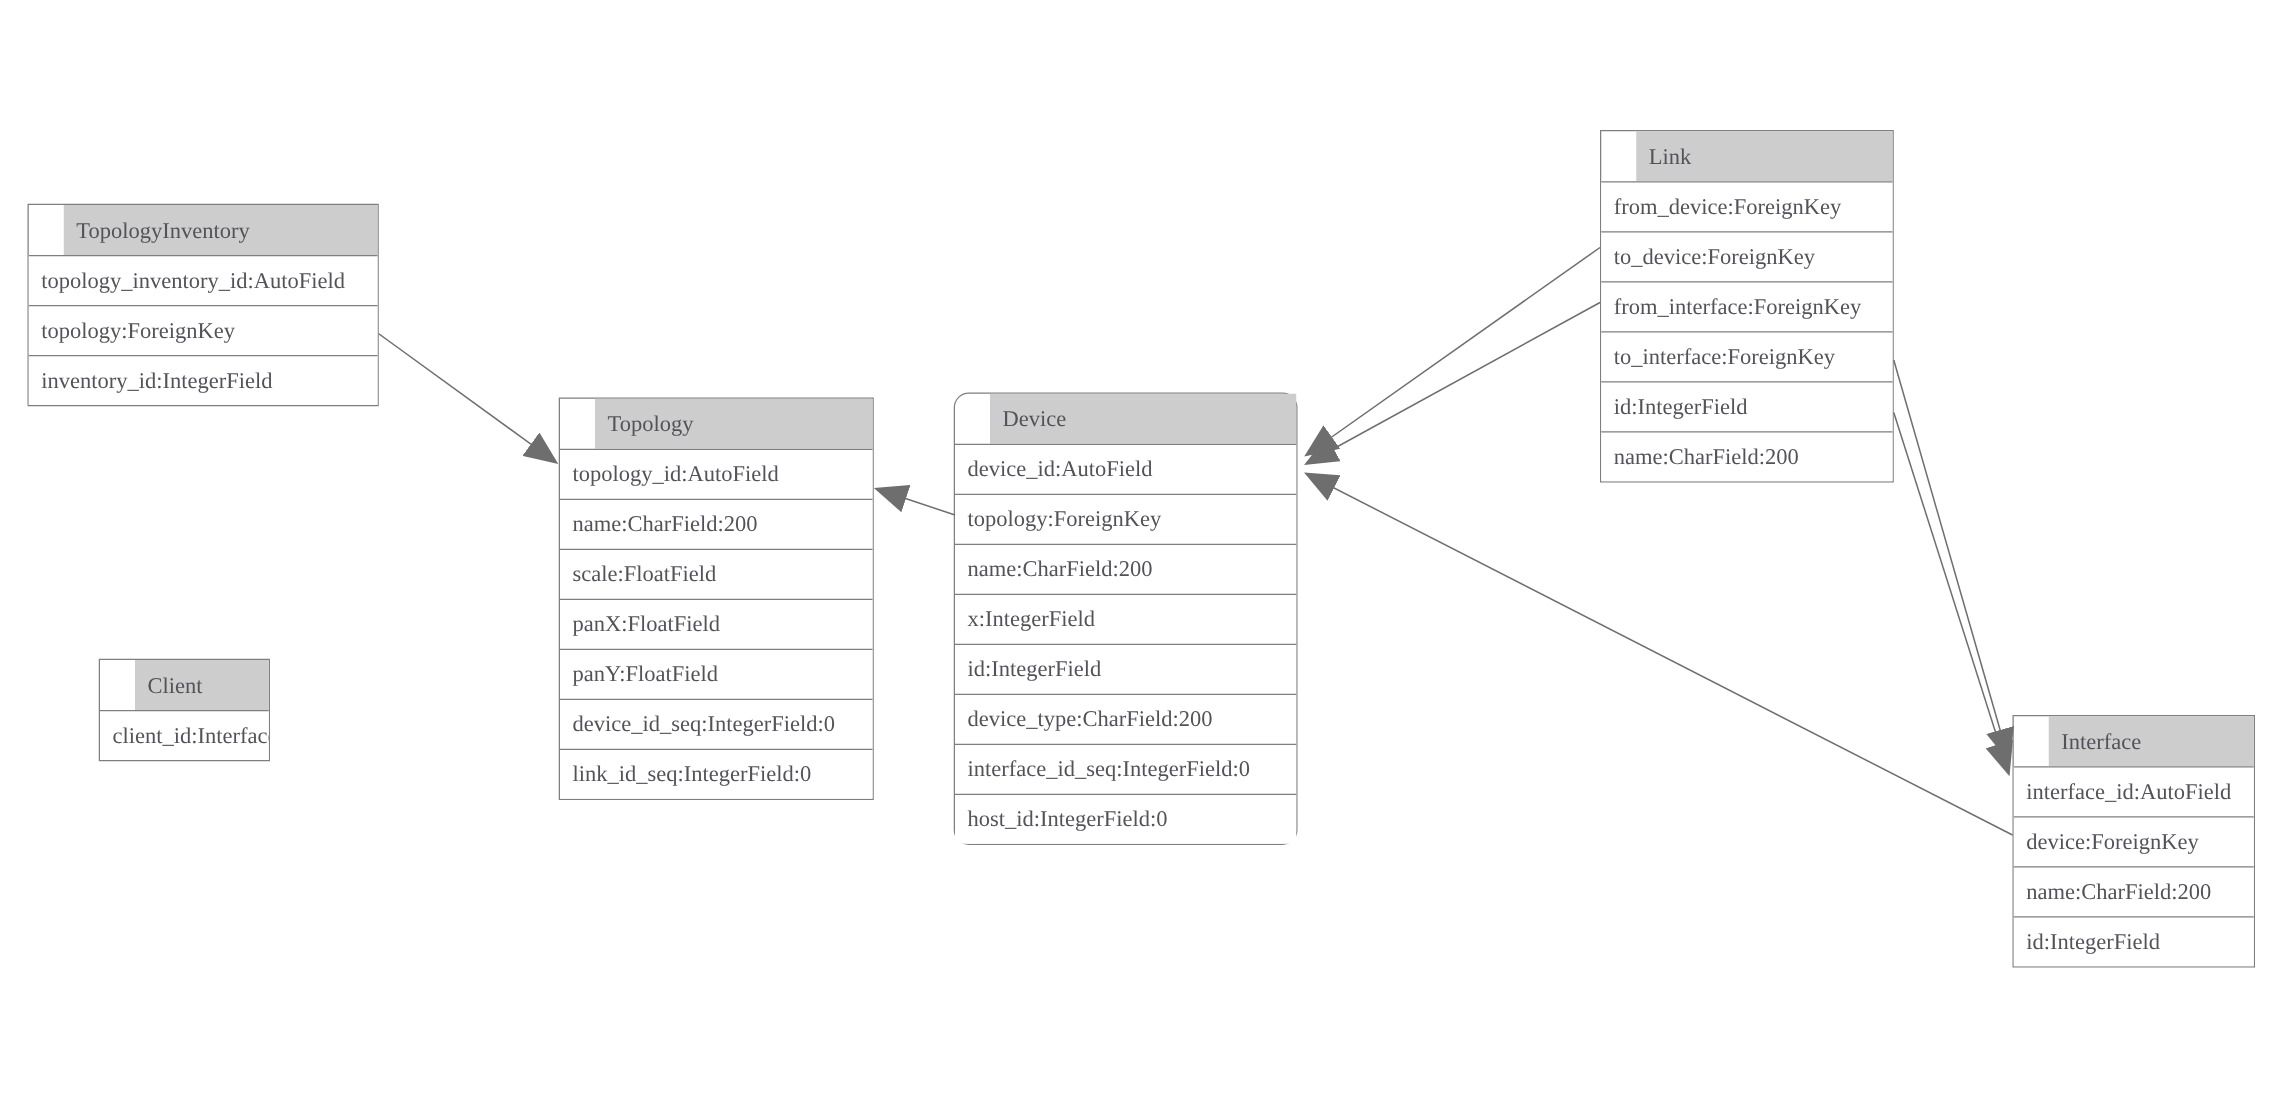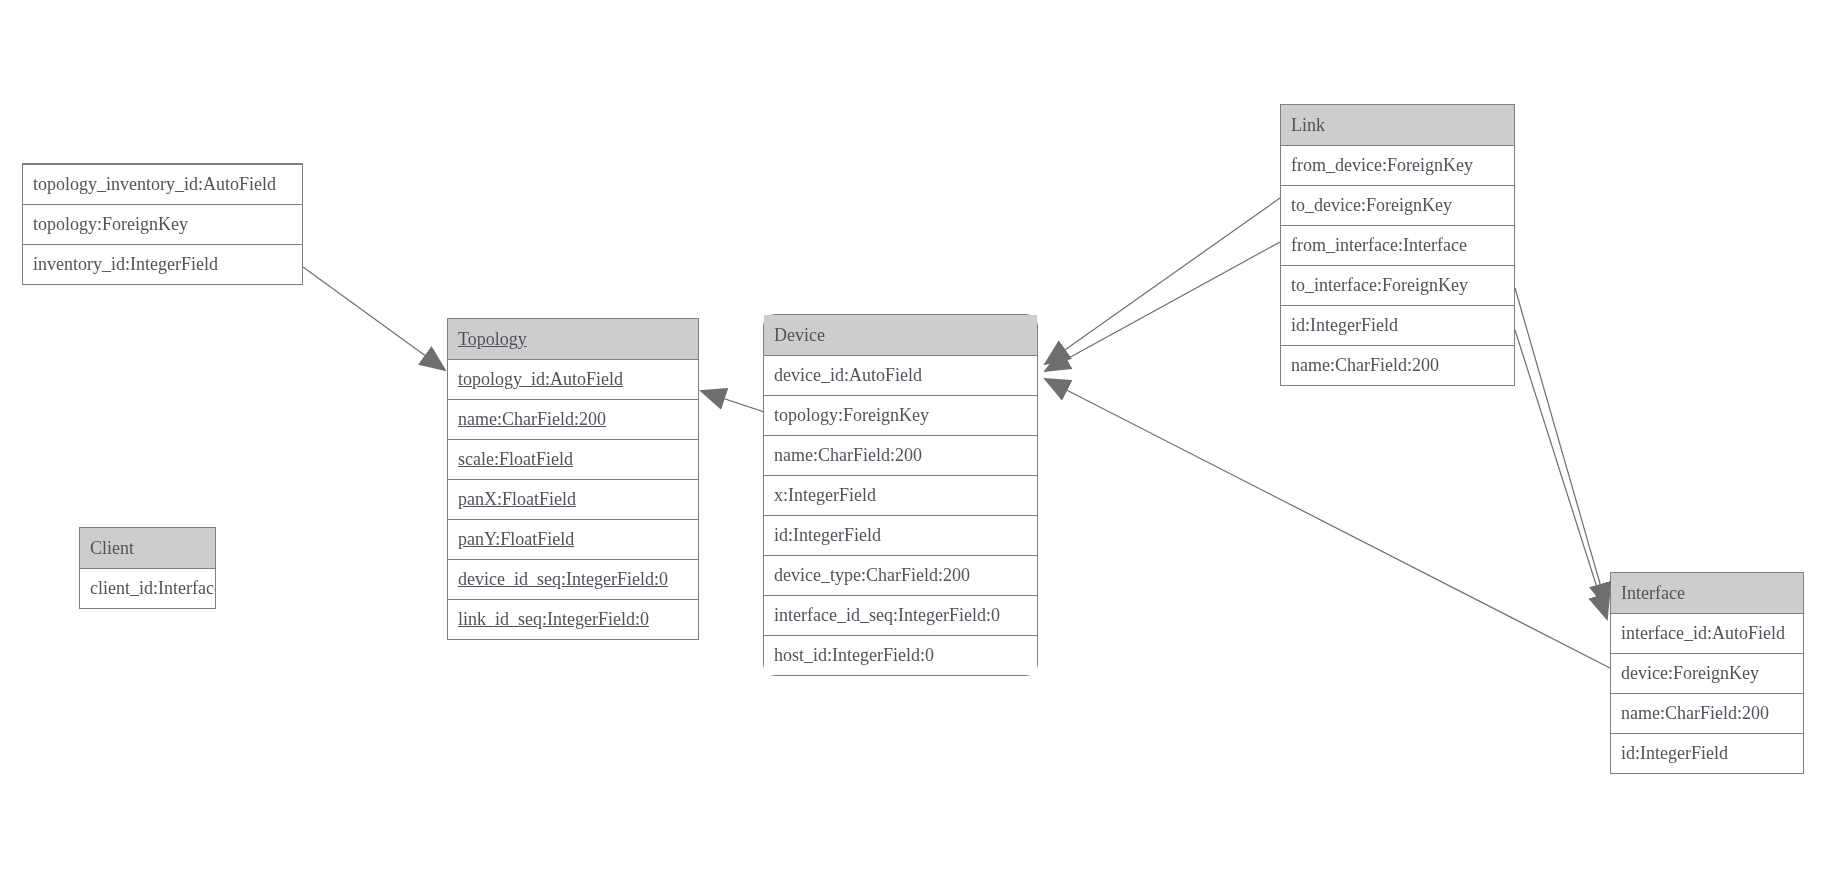--- a/index.html
+++ b/index.html
@@ -25,45 +25,46 @@
     position:absolute;
     background:var(--row-bg);
     border:1px solid var(--border);
     box-sizing:border-box;
   }
   .entity-header{
     height:40px;line-height:40px;
     padding-left:10px;
     background:var(--header-bg);
     box-sizing:border-box;
-    white-space:nowrap;overflow:hidden;
+    white-space:nowrap;overflow:hidden;margin-left:28px;
   }
   .entity-row{
     height:40px;line-height:39px;
     padding-left:10px;
     border-top:1px solid var(--border);
     background:var(--row-bg);
     box-sizing:border-box;
     white-space:nowrap;overflow:hidden;
   }
   #edges{
     position:absolute;left:0;top:0;
     pointer-events:none;
   }
 </style>
 </head>
 <body>
 
 <div id="canvas">
     <div class="entity" style="left: 22px; top: 163px; width: 281px;">
+      <div class="entity-header">TopologyInventory</div>
       <div class="entity-row">topology_inventory_id:AutoField</div>
       <div class="entity-row">topology:ForeignKey</div>
       <div class="entity-row">inventory_id:IntegerField</div>
     </div>
-    <div class="entity" style="left: 447px; top: 318px; width: 252px; text-decoration: underline;">
+    <div class="entity" style="left: 447px; top: 318px; width: 252px;">
       <div class="entity-header">Topology</div>
       <div class="entity-row">topology_id:AutoField</div>
       <div class="entity-row">name:CharField:200</div>
       <div class="entity-row">scale:FloatField</div>
       <div class="entity-row">panX:FloatField</div>
       <div class="entity-row">panY:FloatField</div>
       <div class="entity-row">device_id_seq:IntegerField:0</div>
       <div class="entity-row">link_id_seq:IntegerField:0</div>
     </div>
     <div class="entity" style="left: 79px; top: 527px; width: 137px;">
@@ -78,21 +79,21 @@
       <div class="entity-row">x:IntegerField</div>
       <div class="entity-row">id:IntegerField</div>
       <div class="entity-row">device_type:CharField:200</div>
       <div class="entity-row">interface_id_seq:IntegerField:0</div>
       <div class="entity-row">host_id:IntegerField:0</div>
     </div>
     <div class="entity" style="left: 1280px; top: 104px; width: 235px;">
       <div class="entity-header">Link</div>
       <div class="entity-row">from_device:ForeignKey</div>
       <div class="entity-row">to_device:ForeignKey</div>
-      <div class="entity-row">from_interface:Interface</div>
+      <div class="entity-row">from_interface:ForeignKey</div>
       <div class="entity-row">to_interface:ForeignKey</div>
       <div class="entity-row">id:IntegerField</div>
       <div class="entity-row">name:CharField:200</div>
     </div>
     <div class="entity" style="left: 1610px; top: 572px; width: 194px;">
       <div class="entity-header">Interface</div>
       <div class="entity-row">interface_id:AutoField</div>
       <div class="entity-row">device:ForeignKey</div>
       <div class="entity-row">name:CharField:200</div>
       <div class="entity-row">id:IntegerField</div>

